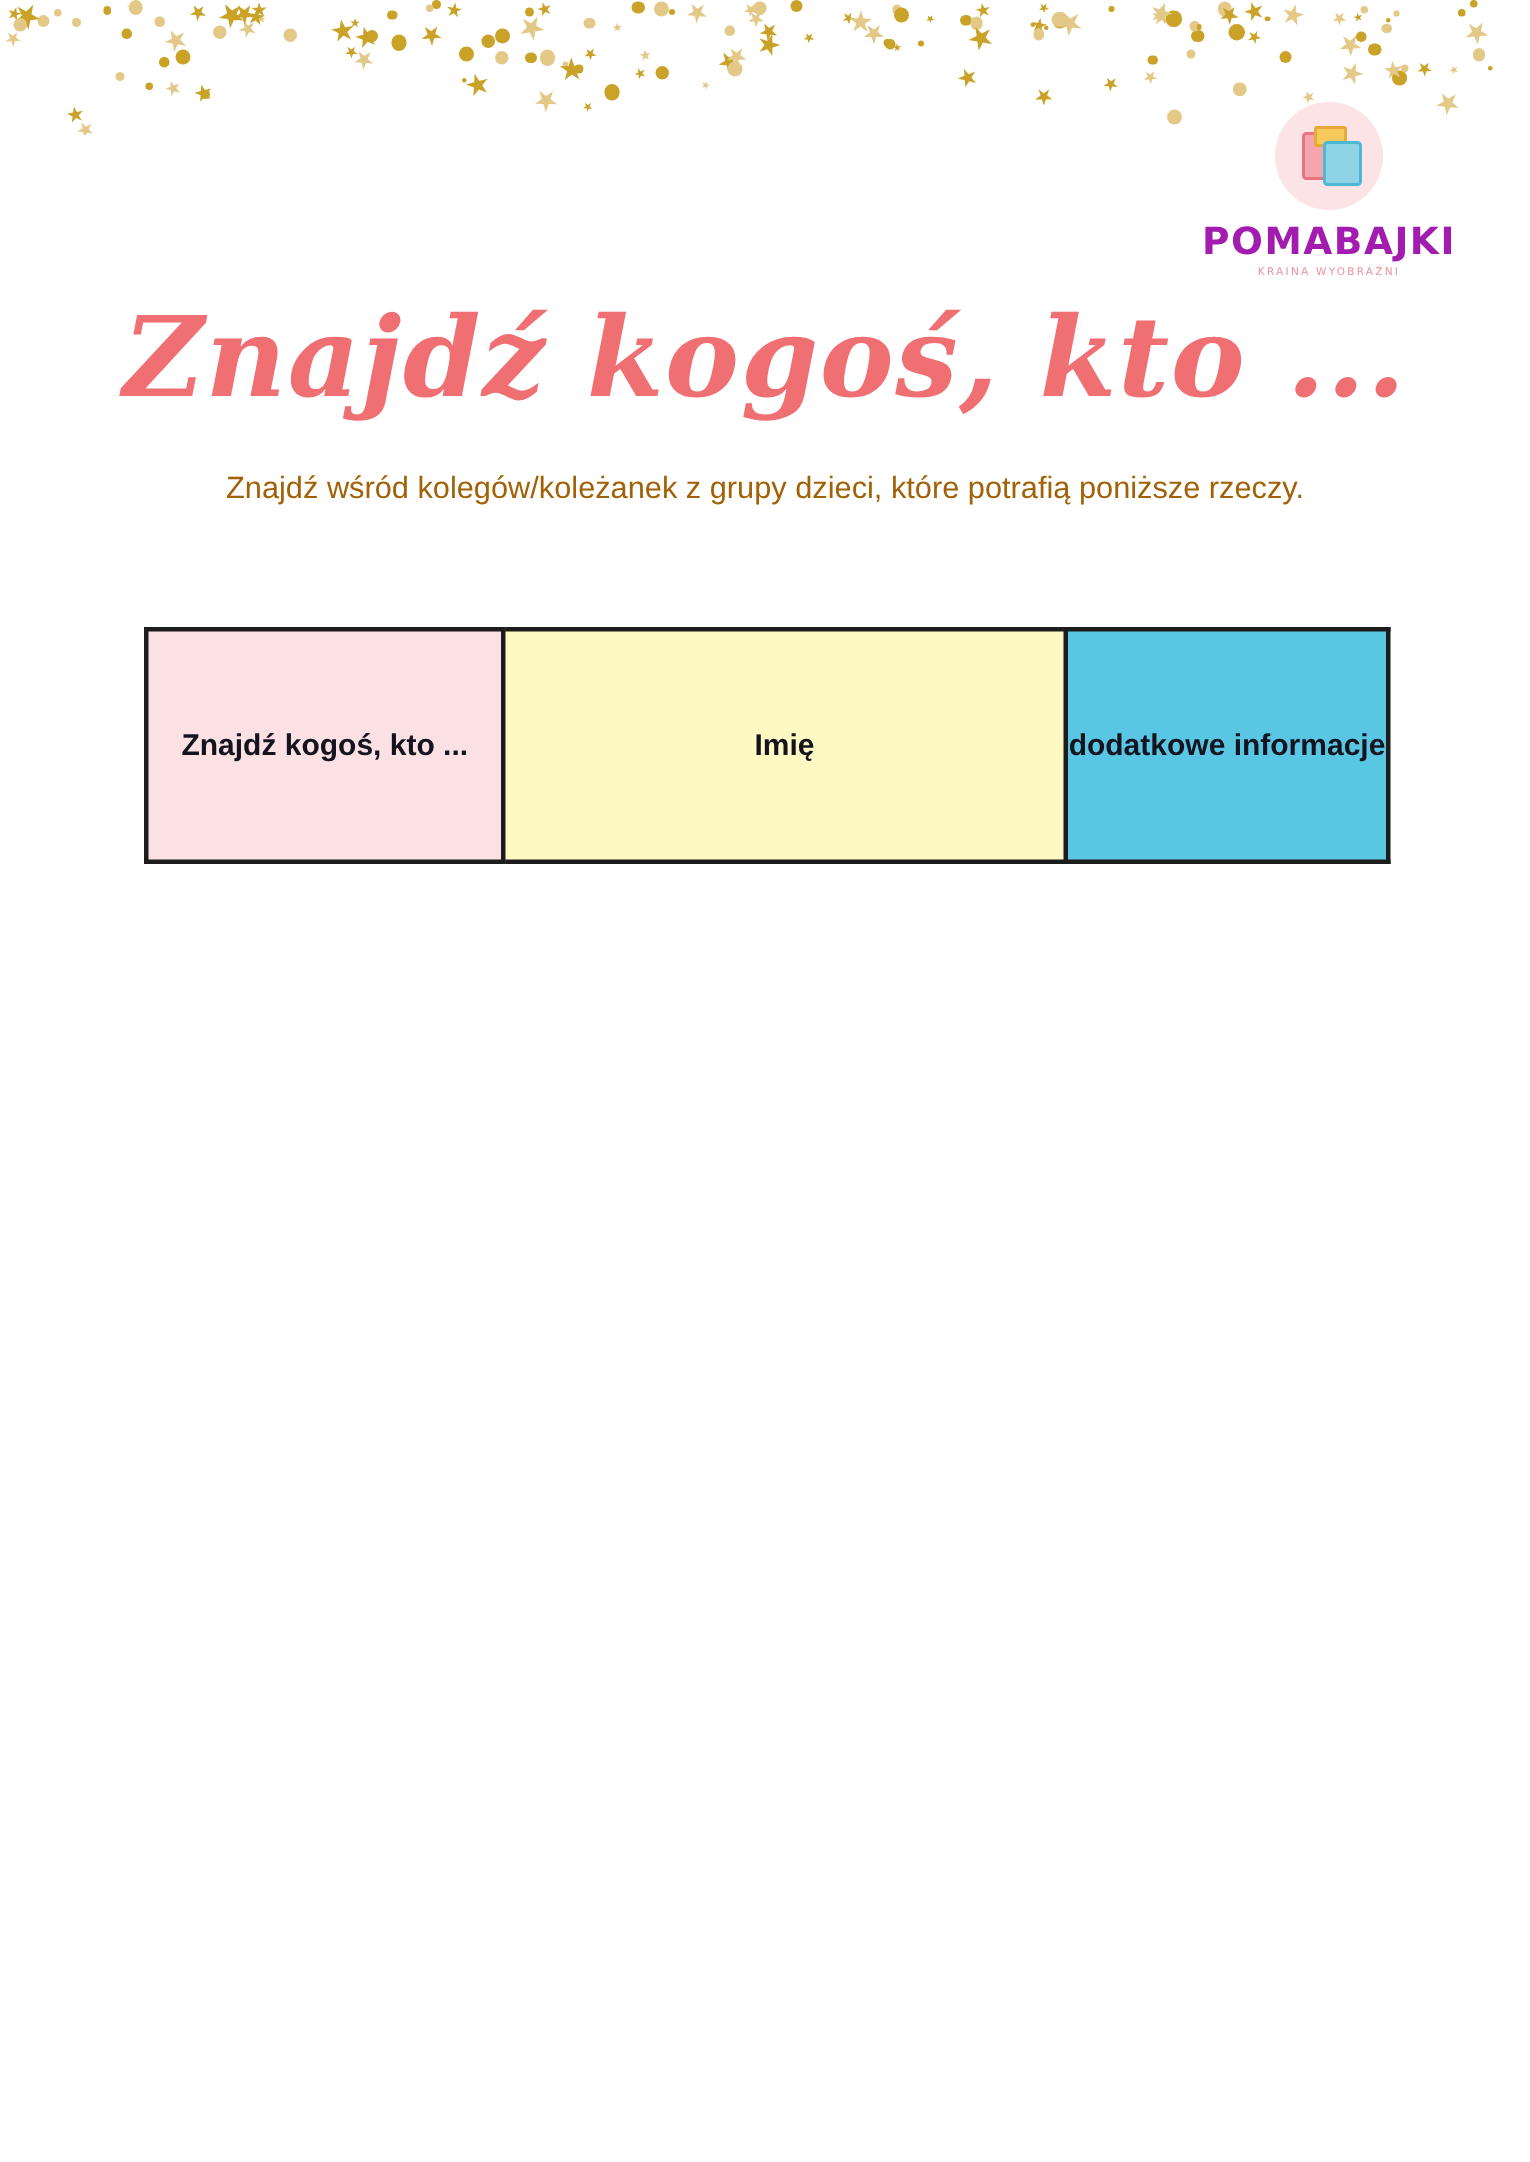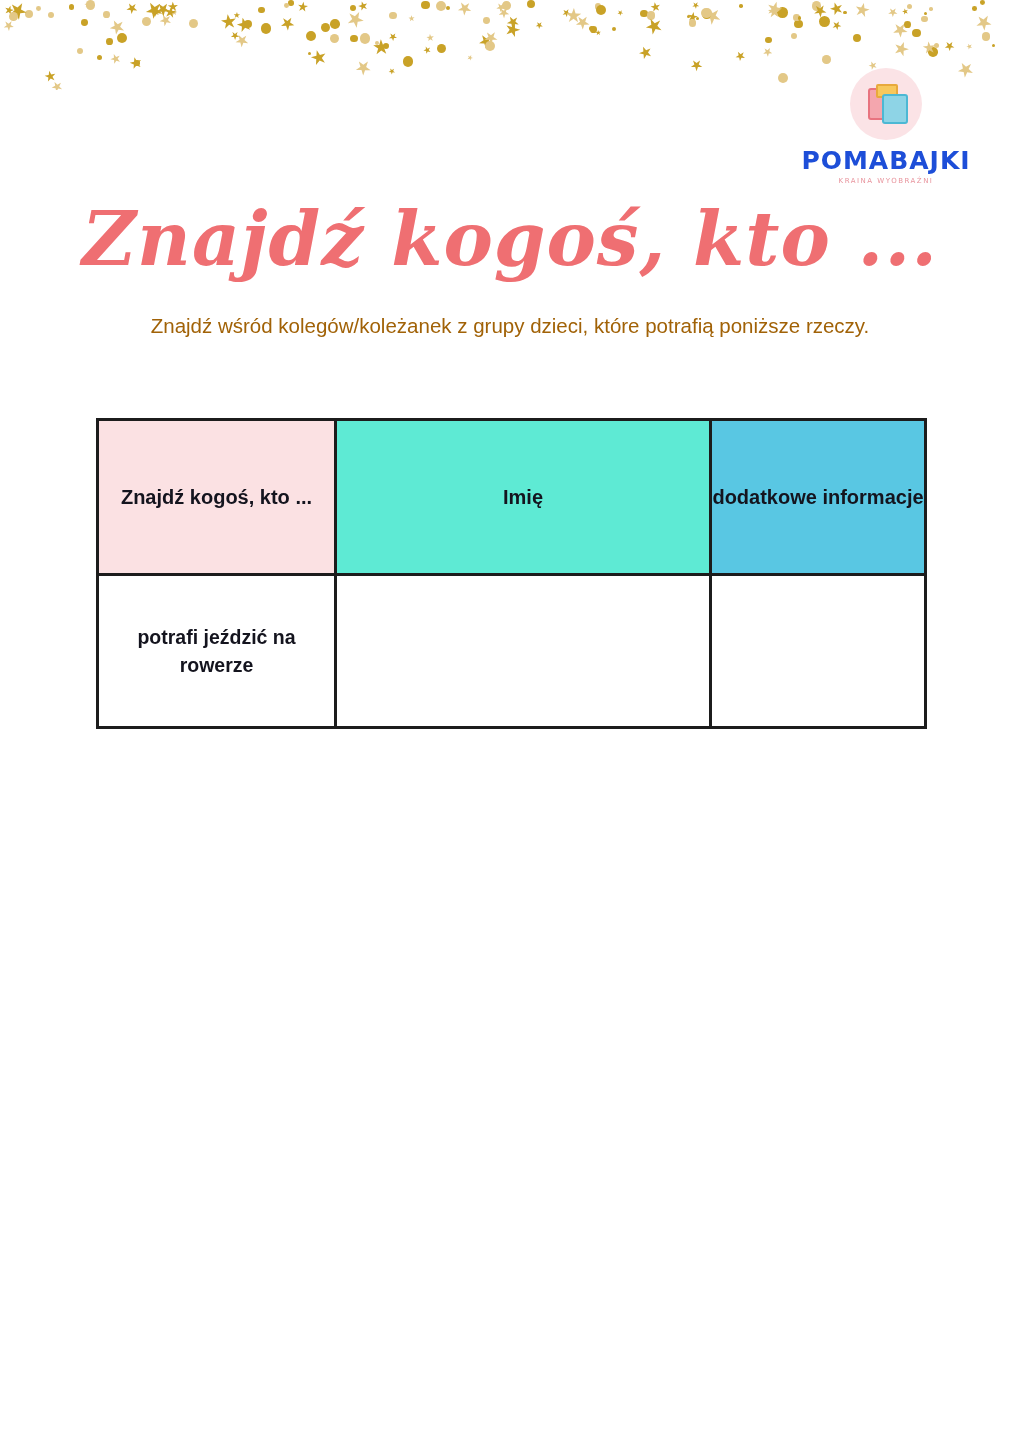--- a/index.html
+++ b/index.html
@@ -79,21 +79,21 @@
     height: 10px;
     background: #f7c85c;
     border: 2px solid #e8a93c;
     border-radius: 2px;
   }
   .logo-name {
     font-family: "DejaVu Sans", sans-serif;
     font-weight: bold;
     font-size: 25px;
     letter-spacing: 1px;
-    color: #1d4ed8;
+    color: #a21caf;
   }
   .logo-sub {
     font-family: "DejaVu Sans", sans-serif;
     font-size: 7px;
     letter-spacing: 1.5px;
     color: #e8939c;
     margin-top: 2px;
   }
 
   
@@ -142,21 +142,21 @@
   .col-c { width: 215px; }
 
   thead th {
     height: 152px;
     font-size: 20px;
     font-weight: bold;
     color: #14141e;
     line-height: 28px;
   }
   th.h-a { background: #fbe1e3; }
-  th.h-b { background: #5eead4; }
+  th.h-b { background: #fef9c3; }
   th.h-c { background: #59c7e3; }
 
   tbody td {
     height: 150px;
     background: #ffffff;
   }
   tbody td.task {
     font-size: 19.5px;
     font-weight: bold;
     color: #14141e;
@@ -343,19 +343,14 @@
       <col class="col-c">
   </colgroup>
   <thead>
     <tr>
       <th class="h-a">Znajdź kogoś, kto ...</th>
       <th class="h-b">Imię</th>
       <th class="h-c">dodatkowe informacje</th>
     </tr>
   </thead>
   <tbody>
-    <tr>
-      <td class="task">potrafi jeździć na rowerze</td>
-      <td></td>
-      <td></td>
-    </tr>
   </tbody>
 </table>
 
 </body></html>

